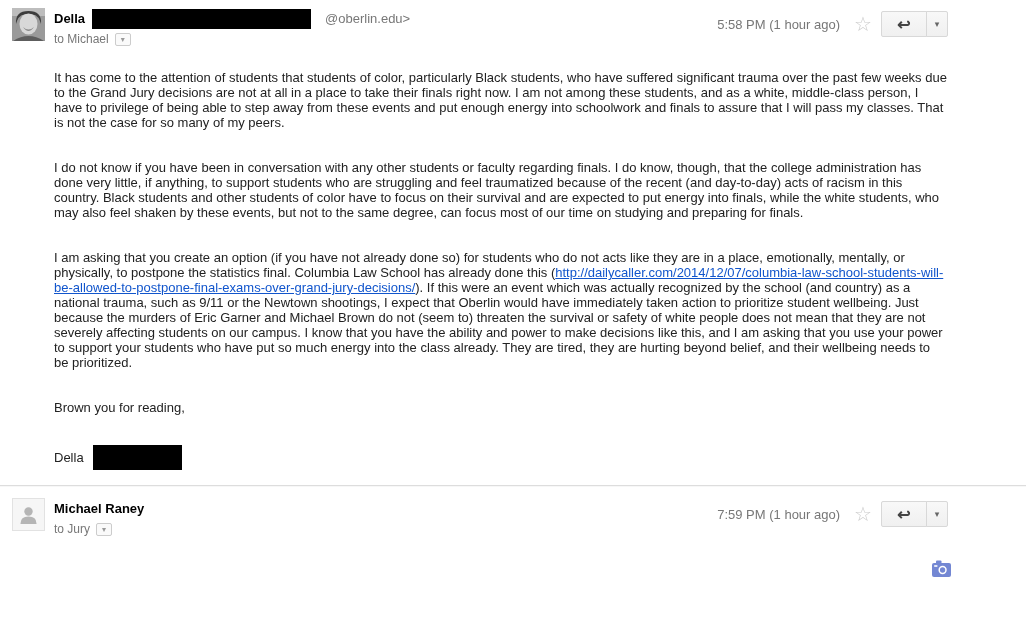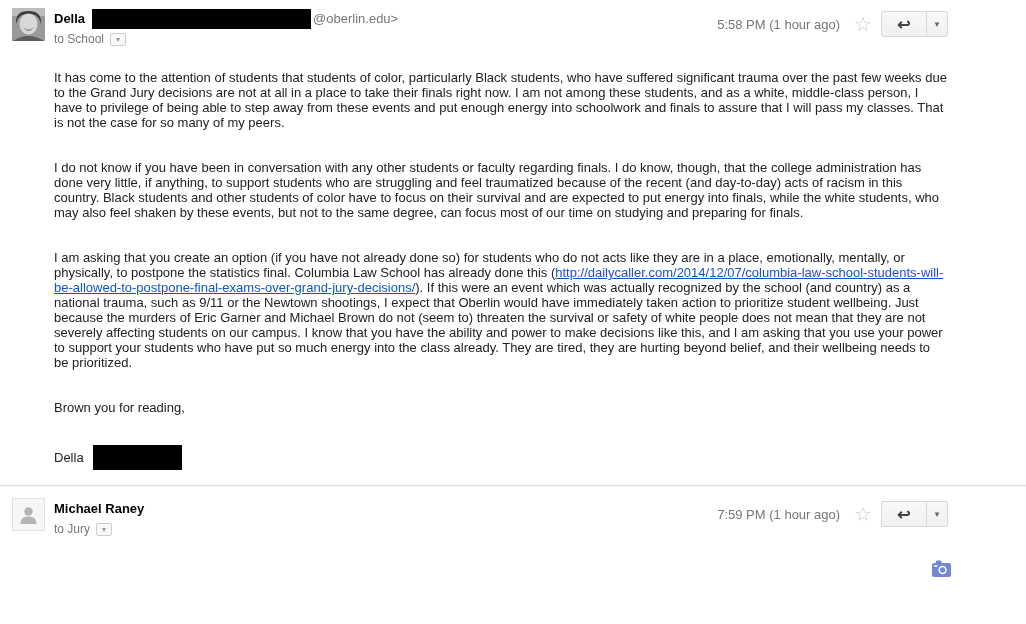--- a/index.html
+++ b/index.html
@@ -9,21 +9,21 @@
     font-family:"Liberation Sans", sans-serif;
   }
   .msg-header { display:flex; align-items:flex-start; padding:8px 78px 0 12px; }
   .msg-header.second { padding-top:11px;padding-left:12px; }
   .avatar { width:33px; height:33px; margin-right:9px; flex:none; }
   .avatar svg { display:block; }
   .sender-info { flex:1; min-width:0; }
   .sender-line { font-size:13px; color:#222; height:21px; display:flex; align-items:center; }
   .sender-name { font-weight:bold; color:#000; }
   .redaction-name { display:inline-block; width:219px; height:20px; background:#000; margin-left:7px; }
-  .email-suffix { color:#777; margin-left:2px; }
+  .email-suffix { color:#777; margin-left:14px; }
   .recipient-line { font-size:12px; color:#777; margin-top:3px; display:flex; align-items:center; }
   .mini-drop {
     display:inline-block; margin-left:6px; width:16px; height:13px; border:1px solid #ccc;
     border-radius:2px; background:#fafafa; color:#999; font-size:8px; line-height:11px;
     text-align:center; cursor:pointer;
   }
   .header-right { display:flex; align-items:center; flex:none; margin-left:auto; padding-top:3px; }
   .timestamp { font-size:13px; color:#777; margin-right:14px; white-space:nowrap; }
   .star { font-size:20px; color:#ccc; margin-right:9px; cursor:pointer; line-height:20px; }
   .btn-group { display:flex; }
@@ -59,21 +59,21 @@
         <path d="M1 33 Q16.5 23 32 33 Z" fill="#5d5d5d"></path>
       </svg>
     </div>
     <div class="sender-info">
       <div class="sender-line">
         <span class="sender-name">Della</span>
         <span class="redaction-name"></span>
         <span class="email-suffix">@oberlin.edu&gt;</span>
       </div>
       <div class="recipient-line">
-        <span>to School</span>
+        <span>to Michael</span>
         <span class="mini-drop"><span>▾</span></span>
       </div>
     </div>
     <div class="header-right">
       <span class="timestamp">5:58 PM (1 hour ago)</span>
       <span class="star">☆</span>
       <span class="btn-group">
         <span class="btn btn-reply">
             <span>↩</span>
           </span>

